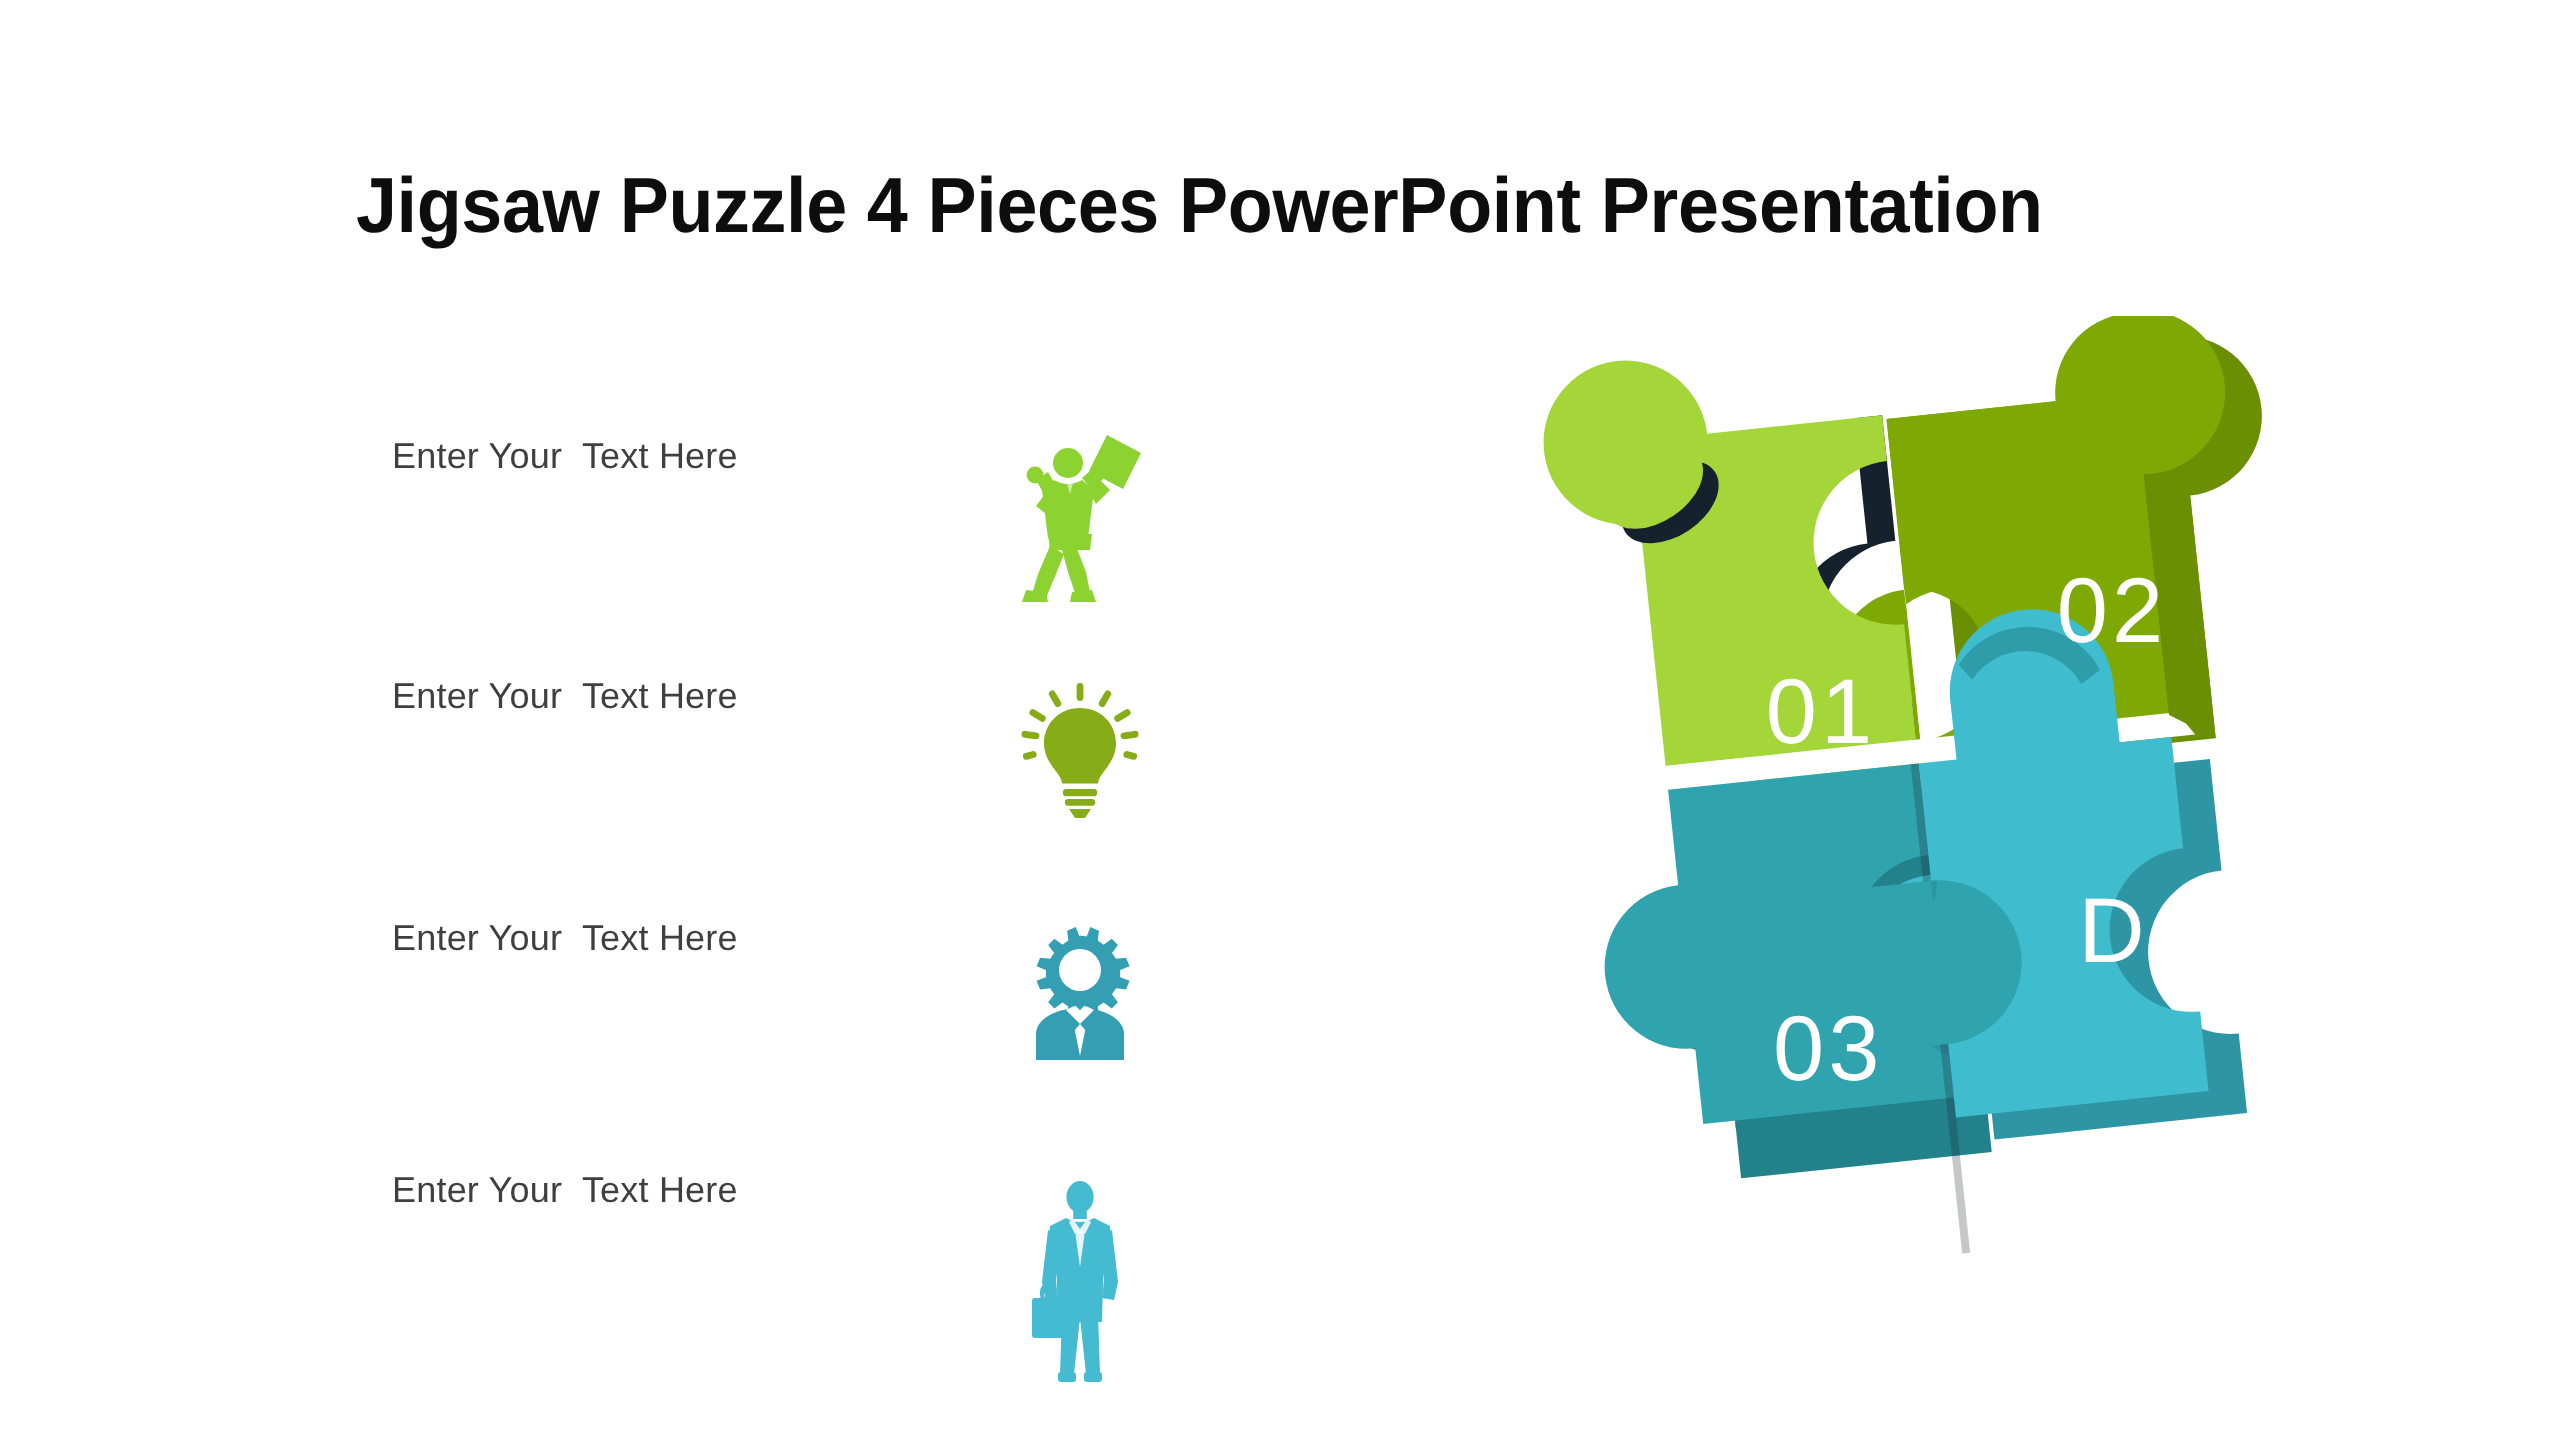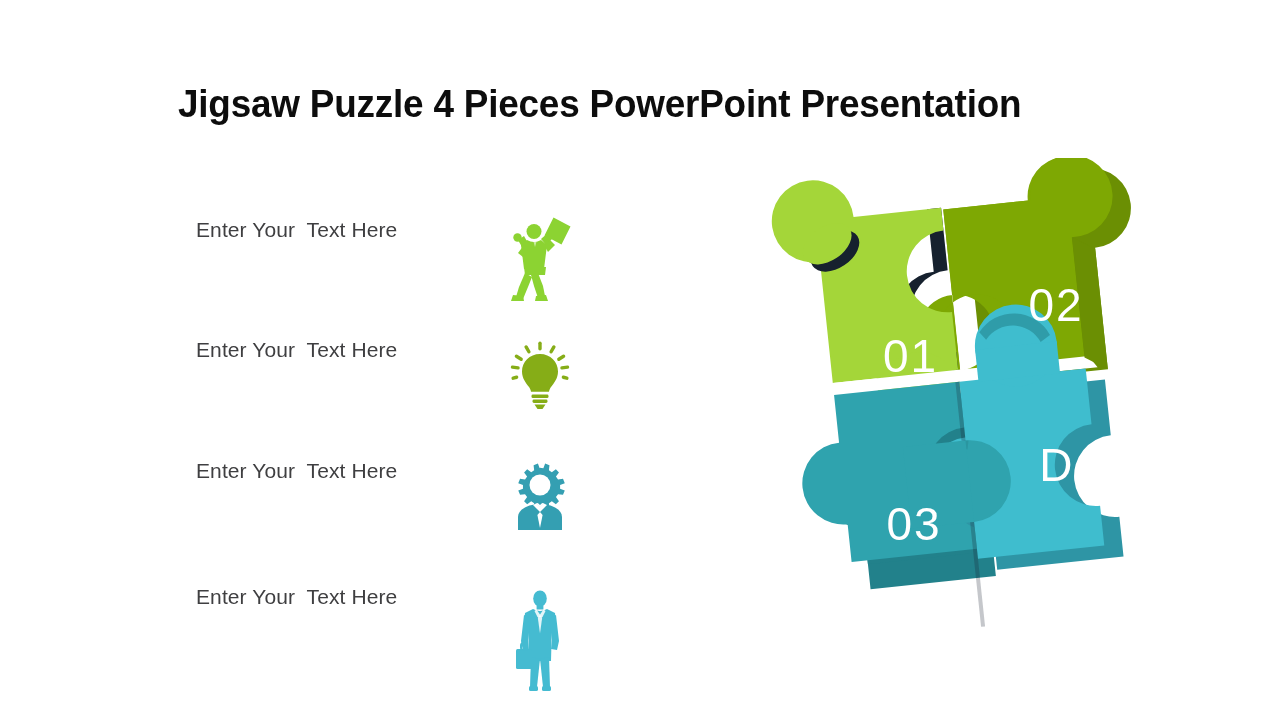--- a/index.html
+++ b/index.html
@@ -41,21 +41,21 @@
   .list-row {
     position: absolute;
     left: 196px;
     width: 400px;
     height: 120px;
     display: flex;
     align-items: flex-start;
   }
   .row-label {
     font-family: "Liberation Sans", sans-serif;
-    font-size: 21px;
+    font-size: 18px;
     color: #3f3f41;
     white-space: pre;
     line-height: 1;
     letter-spacing: 0.1px;
   }
   .row-icon {
     position: absolute;
     left: 299px;
     top: -17px;
     width: 90px;

